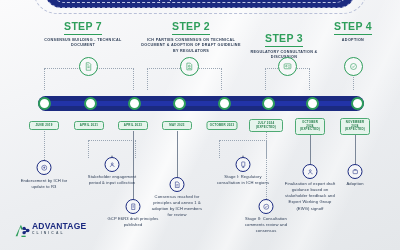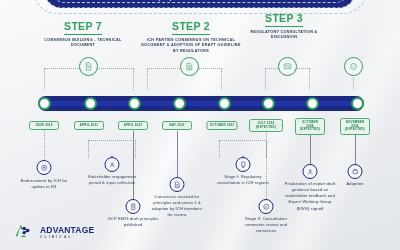--- a/index.html
+++ b/index.html
@@ -127,21 +127,21 @@
   .conn.solid { border-left: 1px solid #7b8798; }
   .arrowhead {
     position: absolute; width: 0; height: 0;
     border-left: 1.6px solid transparent;
     border-right: 1.6px solid transparent;
     border-bottom: 2.4px solid #7b8798;
     transform: translateX(-50%); z-index: 3;
   }
 
   
-  .logo { position: absolute; left: 14px; top: 222px; display: flex; align-items: flex-end; gap: 9px; z-index: 6; }
+  .logo { position: absolute; left: 14px; top: 222px; display: flex; align-items: flex-start; gap: 1px; z-index: 6; }
   .logo-mark { width: 17px; height: 17px; position: relative; }
   .logo-text { line-height: 1; }
   .logo-main { color: #1b2a80; font-size: 8.5px; font-weight: bold; letter-spacing: .2px; }
   .logo-sub { color: #4b5a6b; font-size: 3.4px; font-weight: bold; letter-spacing: 2.1px; margin-top: 1px; }
 </style>
 </head>
 <body>
 
 <div id="sheen"></div>
 
@@ -155,23 +155,27 @@
   </div>
 
   <div class="step" style="left:33px; top:16px; width:100px;">
     <div class="step-title">STEP 7</div>
     <div class="step-desc">CONSENSUS BUILDING - TECHNICAL DOCUMENT</div>
   </div>
   <div class="step" style="left:139px; top:16px; width:104px;">
     <div class="step-title">STEP 2</div>
     <div class="step-desc">ICH PARTIES CONSENSUS ON TECHNICAL DOCUMENT &amp; ADOPTION OF DRAFT GUIDELINE BY REGULATORS</div>
   </div>
-  <div class="step" style="left:240px; top:8px; width:88px;">
+  <div class="step" style="left:240px; top:28px; width:88px;">
     <div class="step-title">STEP 3</div>
     <div class="step-desc">REGULATORY CONSULTATION &amp; DISCUSSION</div>
+  </div>
+  <div class="step" style="left:314px; top:16px; width:78px;">
+    <div class="step-title">STEP 4</div>
+    <div class="step-desc">ADOPTION</div>
   </div>
 
   <div class="bracket" style="left:44px; top:68px; width:90px; height:22px;"></div>
 
   <div class="bracket" style="left:147px; top:68px; width:75px; height:22px;"></div>
 
   <div class="bracket" style="left:265px; top:68px; width:45px; height:22px;"></div>
 
   <div class="vstub" style="left:353px; top:68px; height:22px;"></div>
 

